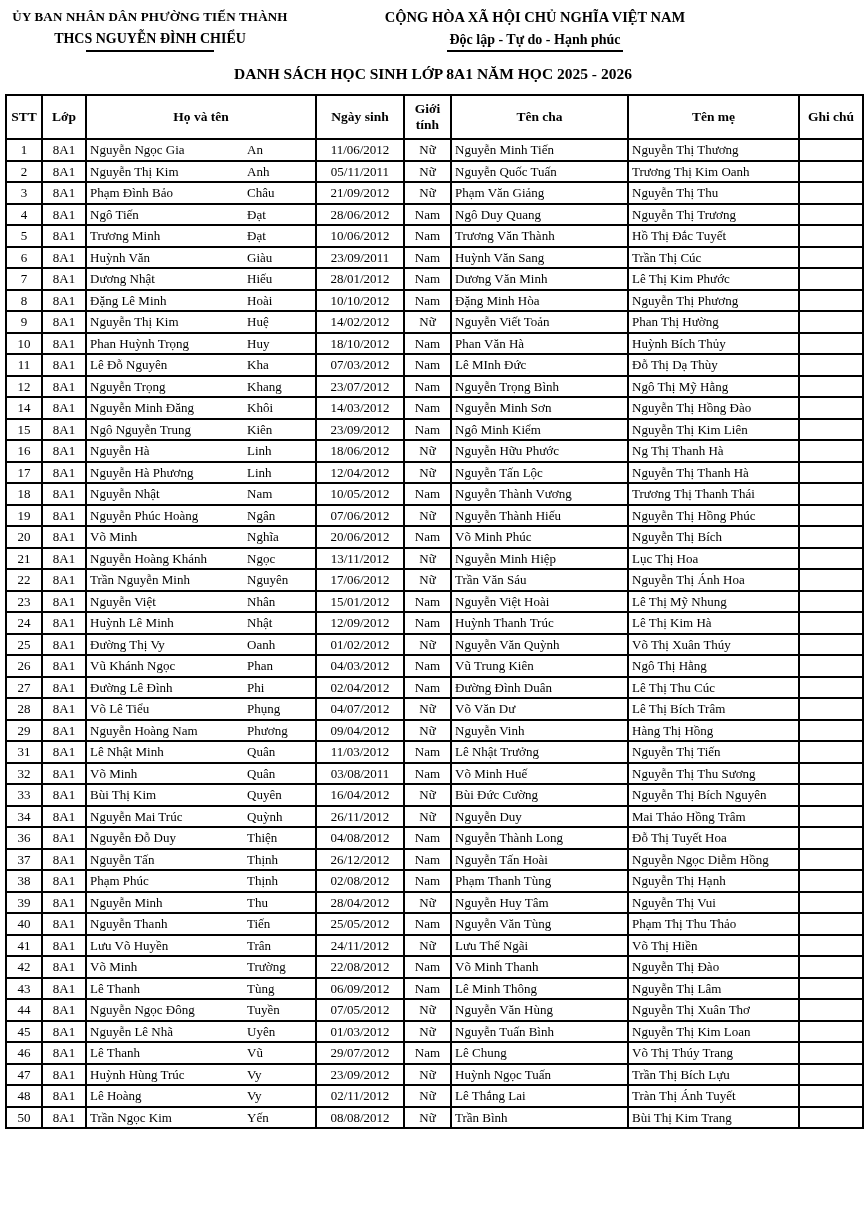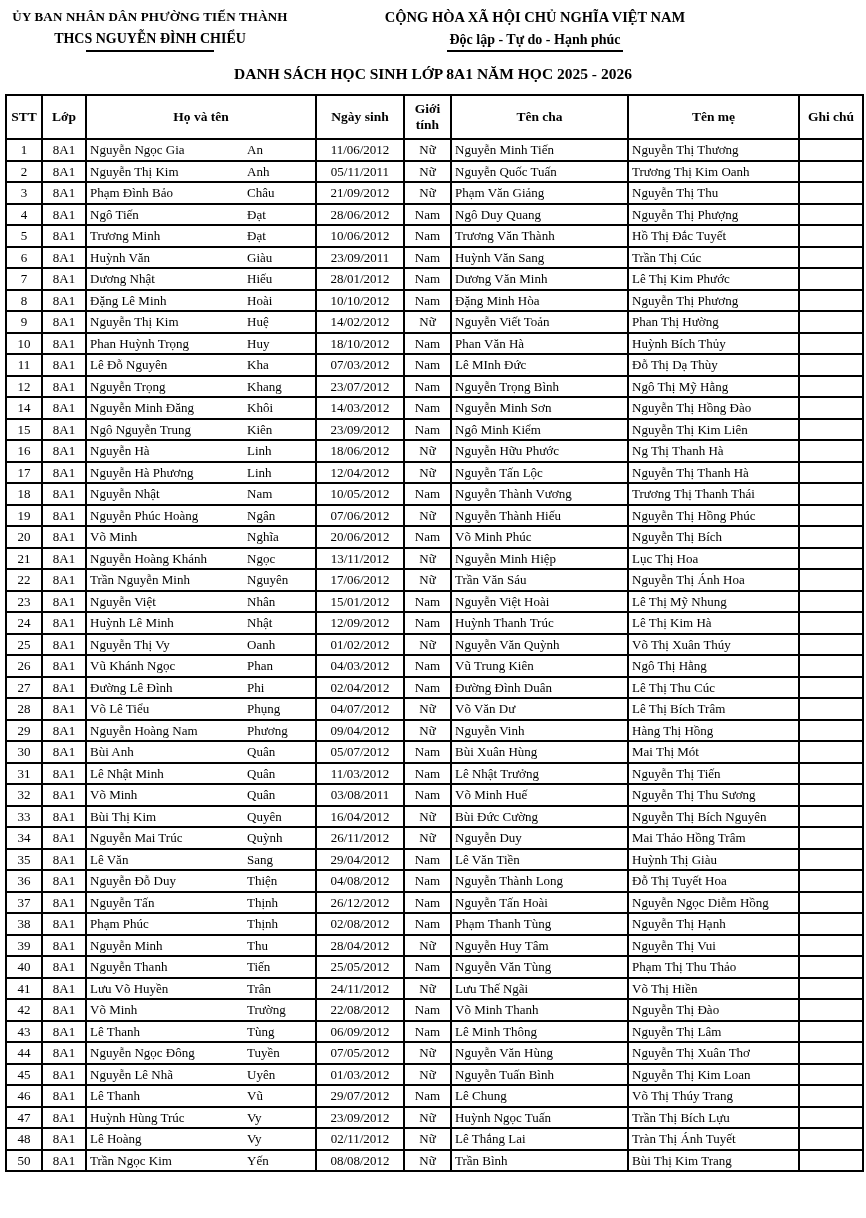--- a/index.html
+++ b/index.html
@@ -114,21 +114,21 @@
       <td class="c-note"></td>
     </tr>
 
     <tr>
       <td class="c-stt">4</td>
       <td class="c-lop">8A1</td>
       <td class="c-name"><span class="fam">Ngô Tiến</span><span class="giv">Đạt</span></td>
       <td class="c-dob">28/06/2012</td>
       <td class="c-gender">Nam</td>
       <td class="c-father">Ngô Duy Quang</td>
-      <td class="c-mother">Nguyễn Thị Phượng</td>
+      <td class="c-mother">Nguyễn Thị Trương</td>
       <td class="c-note"></td>
     </tr>
 
     <tr>
       <td class="c-stt">5</td>
       <td class="c-lop">8A1</td>
       <td class="c-name"><span class="fam">Trương Minh</span><span class="giv">Đạt</span></td>
       <td class="c-dob">10/06/2012</td>
       <td class="c-gender">Nam</td>
       <td class="c-father">Trương Văn Thành</td>
@@ -331,21 +331,21 @@
       <td class="c-dob">12/09/2012</td>
       <td class="c-gender">Nam</td>
       <td class="c-father">Huỳnh Thanh Trúc</td>
       <td class="c-mother">Lê Thị Kim Hà</td>
       <td class="c-note"></td>
     </tr>
 
     <tr>
       <td class="c-stt">25</td>
       <td class="c-lop">8A1</td>
-      <td class="c-name"><span class="fam">Nguyễn Thị Vy</span><span class="giv">Oanh</span></td>
+      <td class="c-name"><span class="fam">Đường Thị Vy</span><span class="giv">Oanh</span></td>
       <td class="c-dob">01/02/2012</td>
       <td class="c-gender">Nữ</td>
       <td class="c-father">Nguyễn Văn Quỳnh</td>
       <td class="c-mother">Võ Thị Xuân Thúy</td>
       <td class="c-note"></td>
     </tr>
 
     <tr>
       <td class="c-stt">26</td>
       <td class="c-lop">8A1</td>
@@ -383,30 +383,20 @@
       <td class="c-stt">29</td>
       <td class="c-lop">8A1</td>
       <td class="c-name"><span class="fam">Nguyễn Hoàng Nam</span><span class="giv">Phương</span></td>
       <td class="c-dob">09/04/2012</td>
       <td class="c-gender">Nữ</td>
       <td class="c-father">Nguyễn Vinh</td>
       <td class="c-mother">Hàng Thị Hồng</td>
       <td class="c-note"></td>
     </tr>
 
-    <tr>
-      <td class="c-stt">30</td>
-      <td class="c-lop">8A1</td>
-      <td class="c-name"><span class="fam">Bùi Anh</span><span class="giv">Quân</span></td>
-      <td class="c-dob">05/07/2012</td>
-      <td class="c-gender">Nam</td>
-      <td class="c-father">Bùi Xuân Hùng</td>
-      <td class="c-mother">Mai Thị Mót</td>
-      <td class="c-note"></td>
-    </tr>
 
     <tr>
       <td class="c-stt">31</td>
       <td class="c-lop">8A1</td>
       <td class="c-name"><span class="fam">Lê Nhật Minh</span><span class="giv">Quân</span></td>
       <td class="c-dob">11/03/2012</td>
       <td class="c-gender">Nam</td>
       <td class="c-father">Lê Nhật Trưởng</td>
       <td class="c-mother">Nguyễn Thị Tiến</td>
       <td class="c-note"></td>
@@ -438,30 +428,20 @@
       <td class="c-stt">34</td>
       <td class="c-lop">8A1</td>
       <td class="c-name"><span class="fam">Nguyễn Mai Trúc</span><span class="giv">Quỳnh</span></td>
       <td class="c-dob">26/11/2012</td>
       <td class="c-gender">Nữ</td>
       <td class="c-father">Nguyễn Duy</td>
       <td class="c-mother">Mai Thảo Hồng Trâm</td>
       <td class="c-note"></td>
     </tr>
 
-    <tr>
-      <td class="c-stt">35</td>
-      <td class="c-lop">8A1</td>
-      <td class="c-name"><span class="fam">Lê Văn</span><span class="giv">Sang</span></td>
-      <td class="c-dob">29/04/2012</td>
-      <td class="c-gender">Nam</td>
-      <td class="c-father">Lê Văn Tiền</td>
-      <td class="c-mother">Huỳnh Thị Giàu</td>
-      <td class="c-note"></td>
-    </tr>
 
     <tr>
       <td class="c-stt">36</td>
       <td class="c-lop">8A1</td>
       <td class="c-name"><span class="fam">Nguyễn Đỗ Duy</span><span class="giv">Thiện</span></td>
       <td class="c-dob">04/08/2012</td>
       <td class="c-gender">Nam</td>
       <td class="c-father">Nguyễn Thành Long</td>
       <td class="c-mother">Đỗ Thị Tuyết Hoa</td>
       <td class="c-note"></td>

